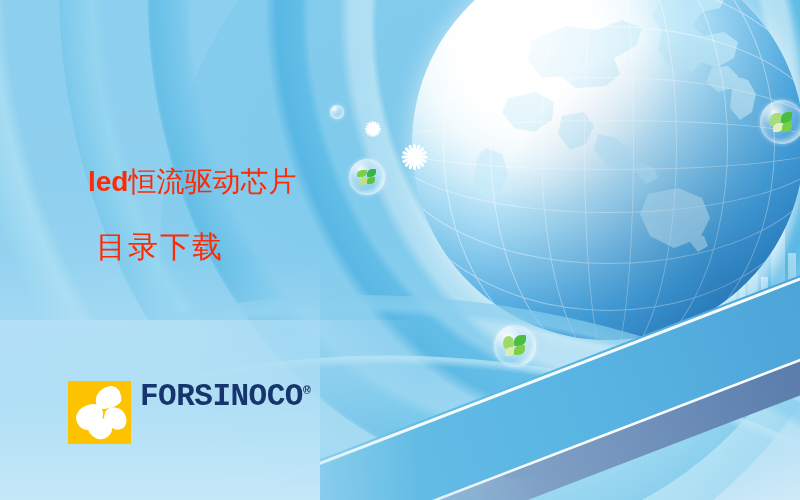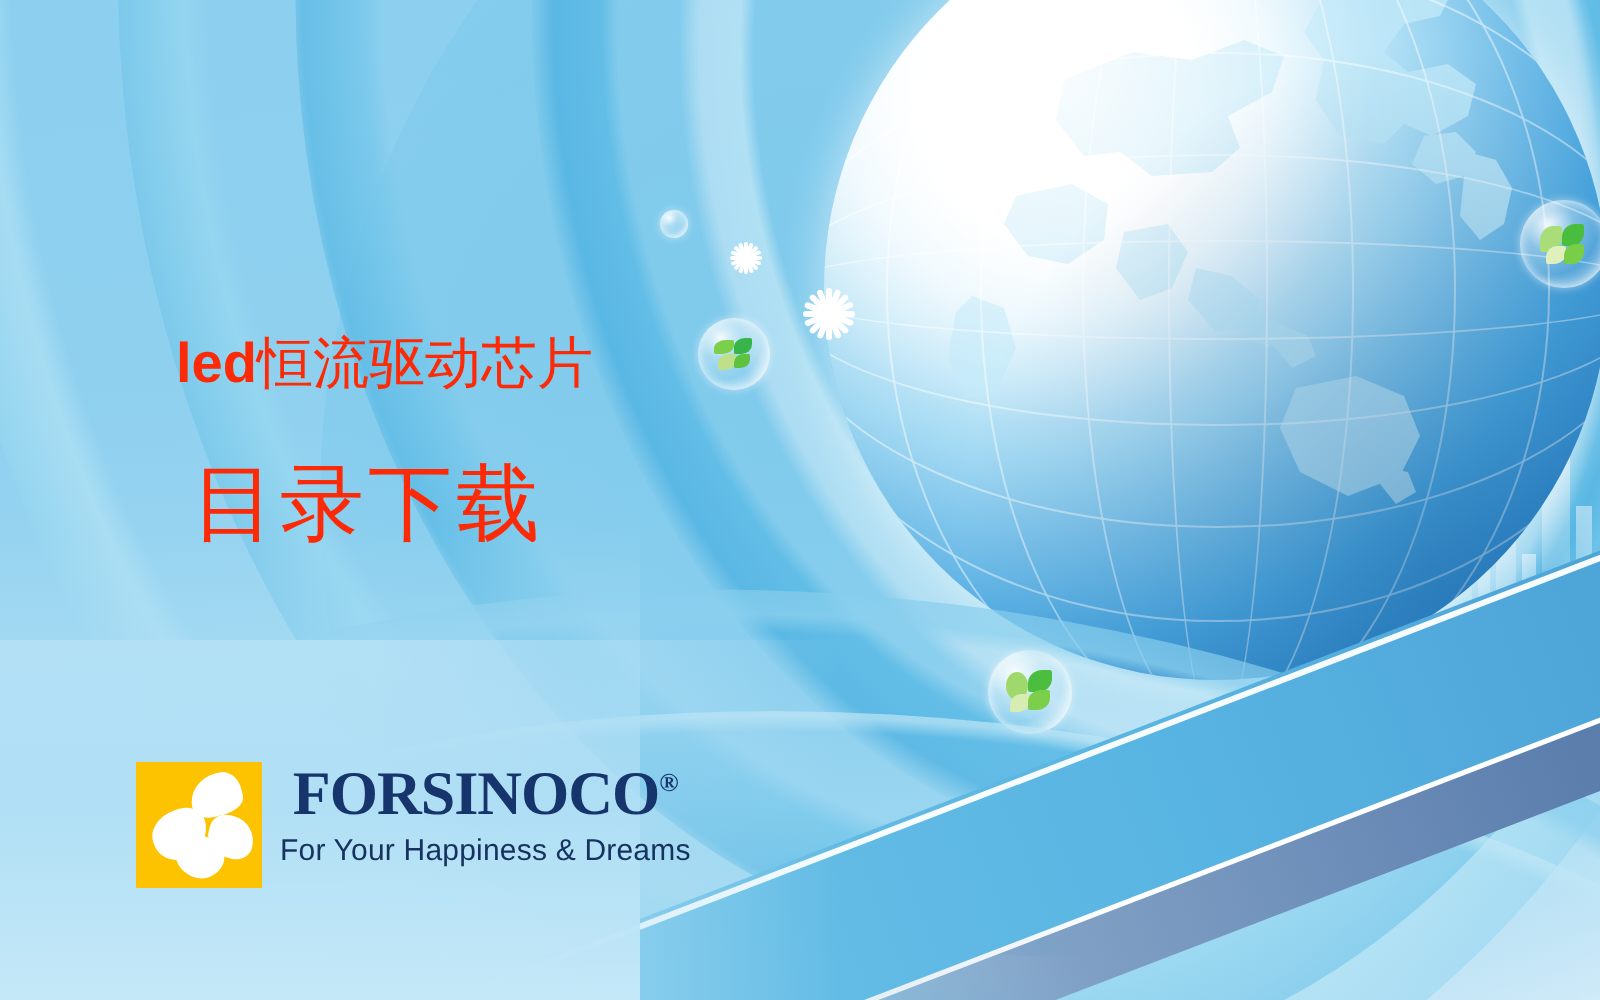--- a/index.html
+++ b/index.html
@@ -74,29 +74,29 @@
   .band-white{background:linear-gradient(90deg,rgba(255,255,255,.55) 0%,#ffffff 40%,#ffffff 100%);}
   .band-dark{background:linear-gradient(90deg, rgba(120,160,200,0) 0%, #7f9fc4 35%, #5d7fae 75%, #54749f 100%);}
 
   
   .bcurve{position:absolute;border-radius:50%;}
 
   
   .title{position:absolute;z-index:40;color:#fc2a06;line-height:1.0;white-space:nowrap;}
   .title-l1{left:88px;top:168px;font-size:28px;font-family:"Liberation Serif", serif;}
   .title-l1 .lat-part{font-family:"Liberation Sans", sans-serif;font-weight:700;}
-  .title-l2{left:96px;top:232px;font-size:42px;font-family:"Liberation Serif", serif;letter-spacing:2px;}
+  .title-l2{left:96px;top:232px;font-size:30px;font-family:"Liberation Serif", serif;letter-spacing:2px;}
 
   
   .logo{position:absolute;left:68px;top:381px;z-index:40;display:flex;align-items:flex-start;}
   .logo-mark{width:63px;height:63px;background:#fdc300;position:relative;flex:0 0 auto;}
   .logo-mark i{position:absolute;background:#ffffff;}
   .logo-text{margin-left:9px;}
   .logo-name{font-size:31px;font-weight:700;color:#16356c;letter-spacing:-.5px;line-height:1;
-             font-family:Liberation Serif, serif;white-space:nowrap;text-align:center;}
+             font-family:Liberation Mono, monospace;white-space:nowrap;}
   .logo-name sup{font-size:13px;vertical-align:super;font-weight:700;}
   .logo-tag{font-size:15px;color:#16325f;line-height:1;margin-top:6px;letter-spacing:.1px;
             font-family:"Liberation Sans", sans-serif;white-space:nowrap;}
 </style>
 </head>
 <body>
 
 <div id="stage">
 
   <div class="right-tint"></div>
@@ -244,17 +244,16 @@
     <div class="logo-mark">
       <i style="left:27px;top:6px;width:26px;height:21px;border-radius:70% 40% 55% 45% / 80% 60% 40% 40%;transform:rotate(-14deg);"></i>
       <i style="left:36px;top:27px;width:23px;height:21px;border-radius:45% 65% 45% 70% / 45% 75% 45% 60%;transform:rotate(14deg);"></i>
       <i style="left:8px;top:24px;width:28px;height:24px;border-radius:60% 45% 70% 45% / 55% 45% 70% 55%;transform:rotate(-20deg);"></i>
       <i style="left:20px;top:37px;width:24px;height:21px;border-radius:50% 55% 60% 65% / 45% 55% 70% 55%;transform:rotate(22deg);"></i>
     </div>
     <div class="logo-text">
       <div class="logo-name">
         <span>FORSINOCO</span><sup>®</sup>
       </div>
-      <div class="logo-tag">For Your Happiness &amp; Dreams</div>
     </div>
   </div>
 
 </div>
 
 </body></html>

